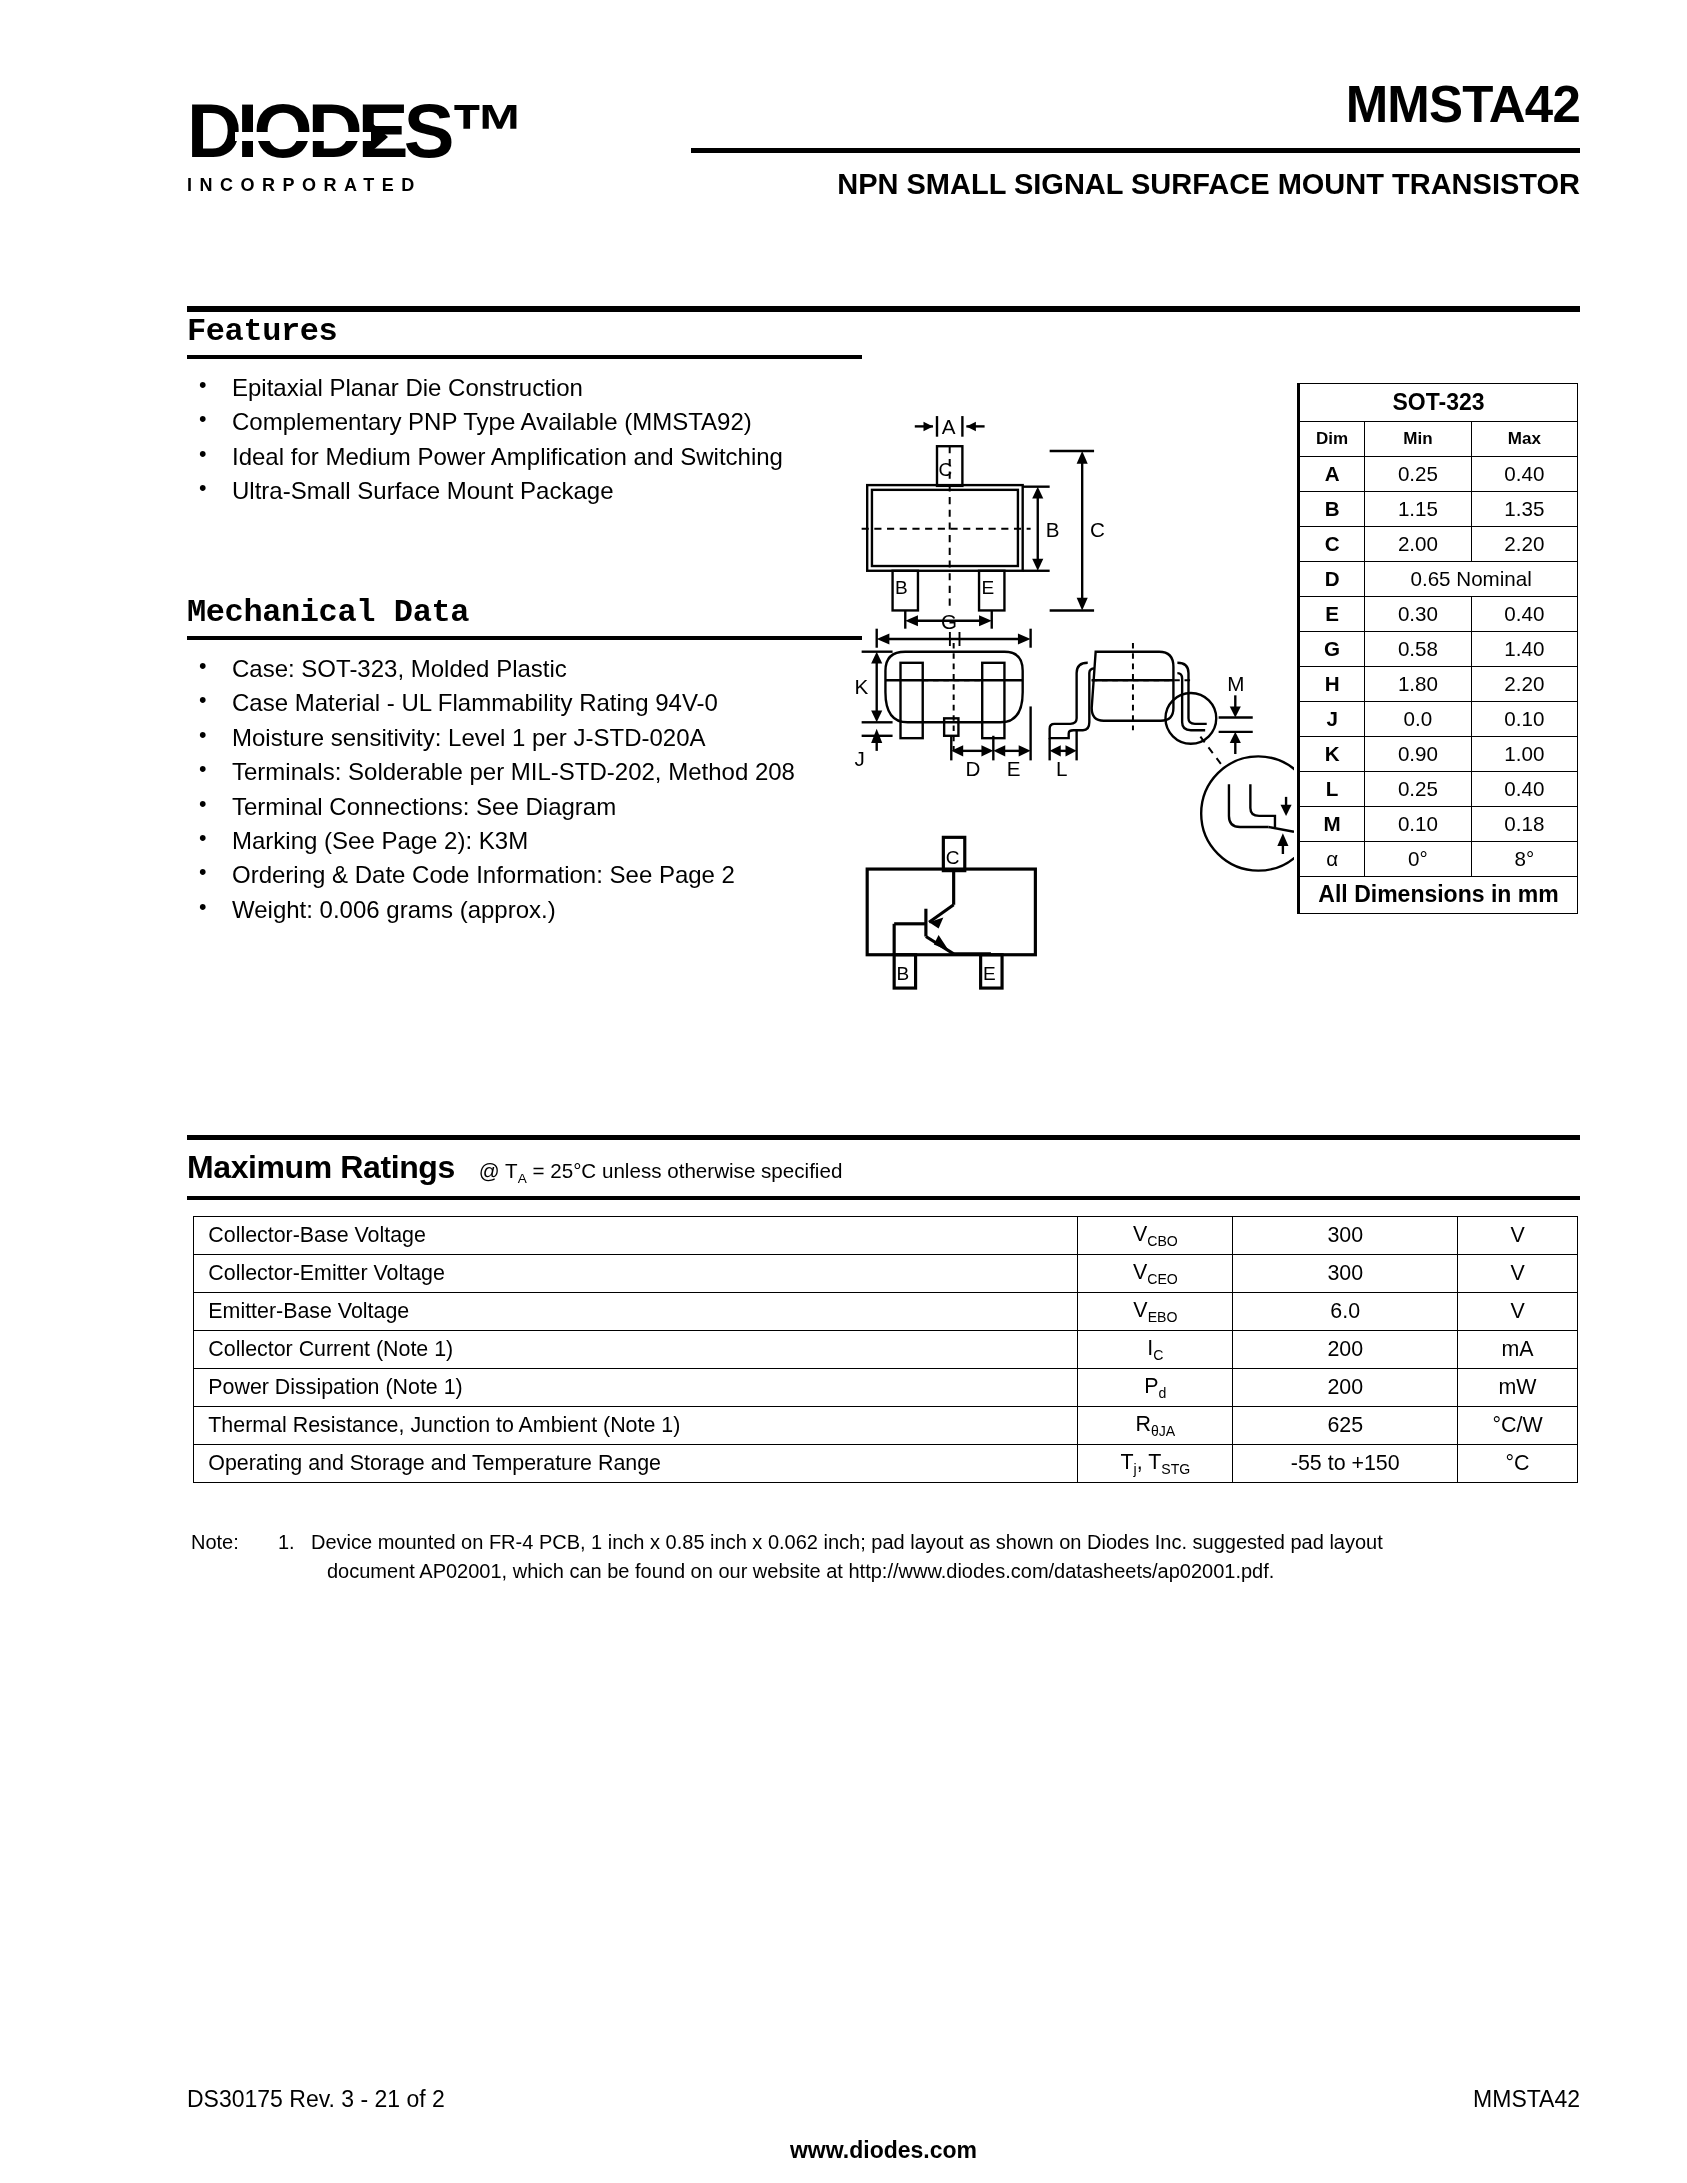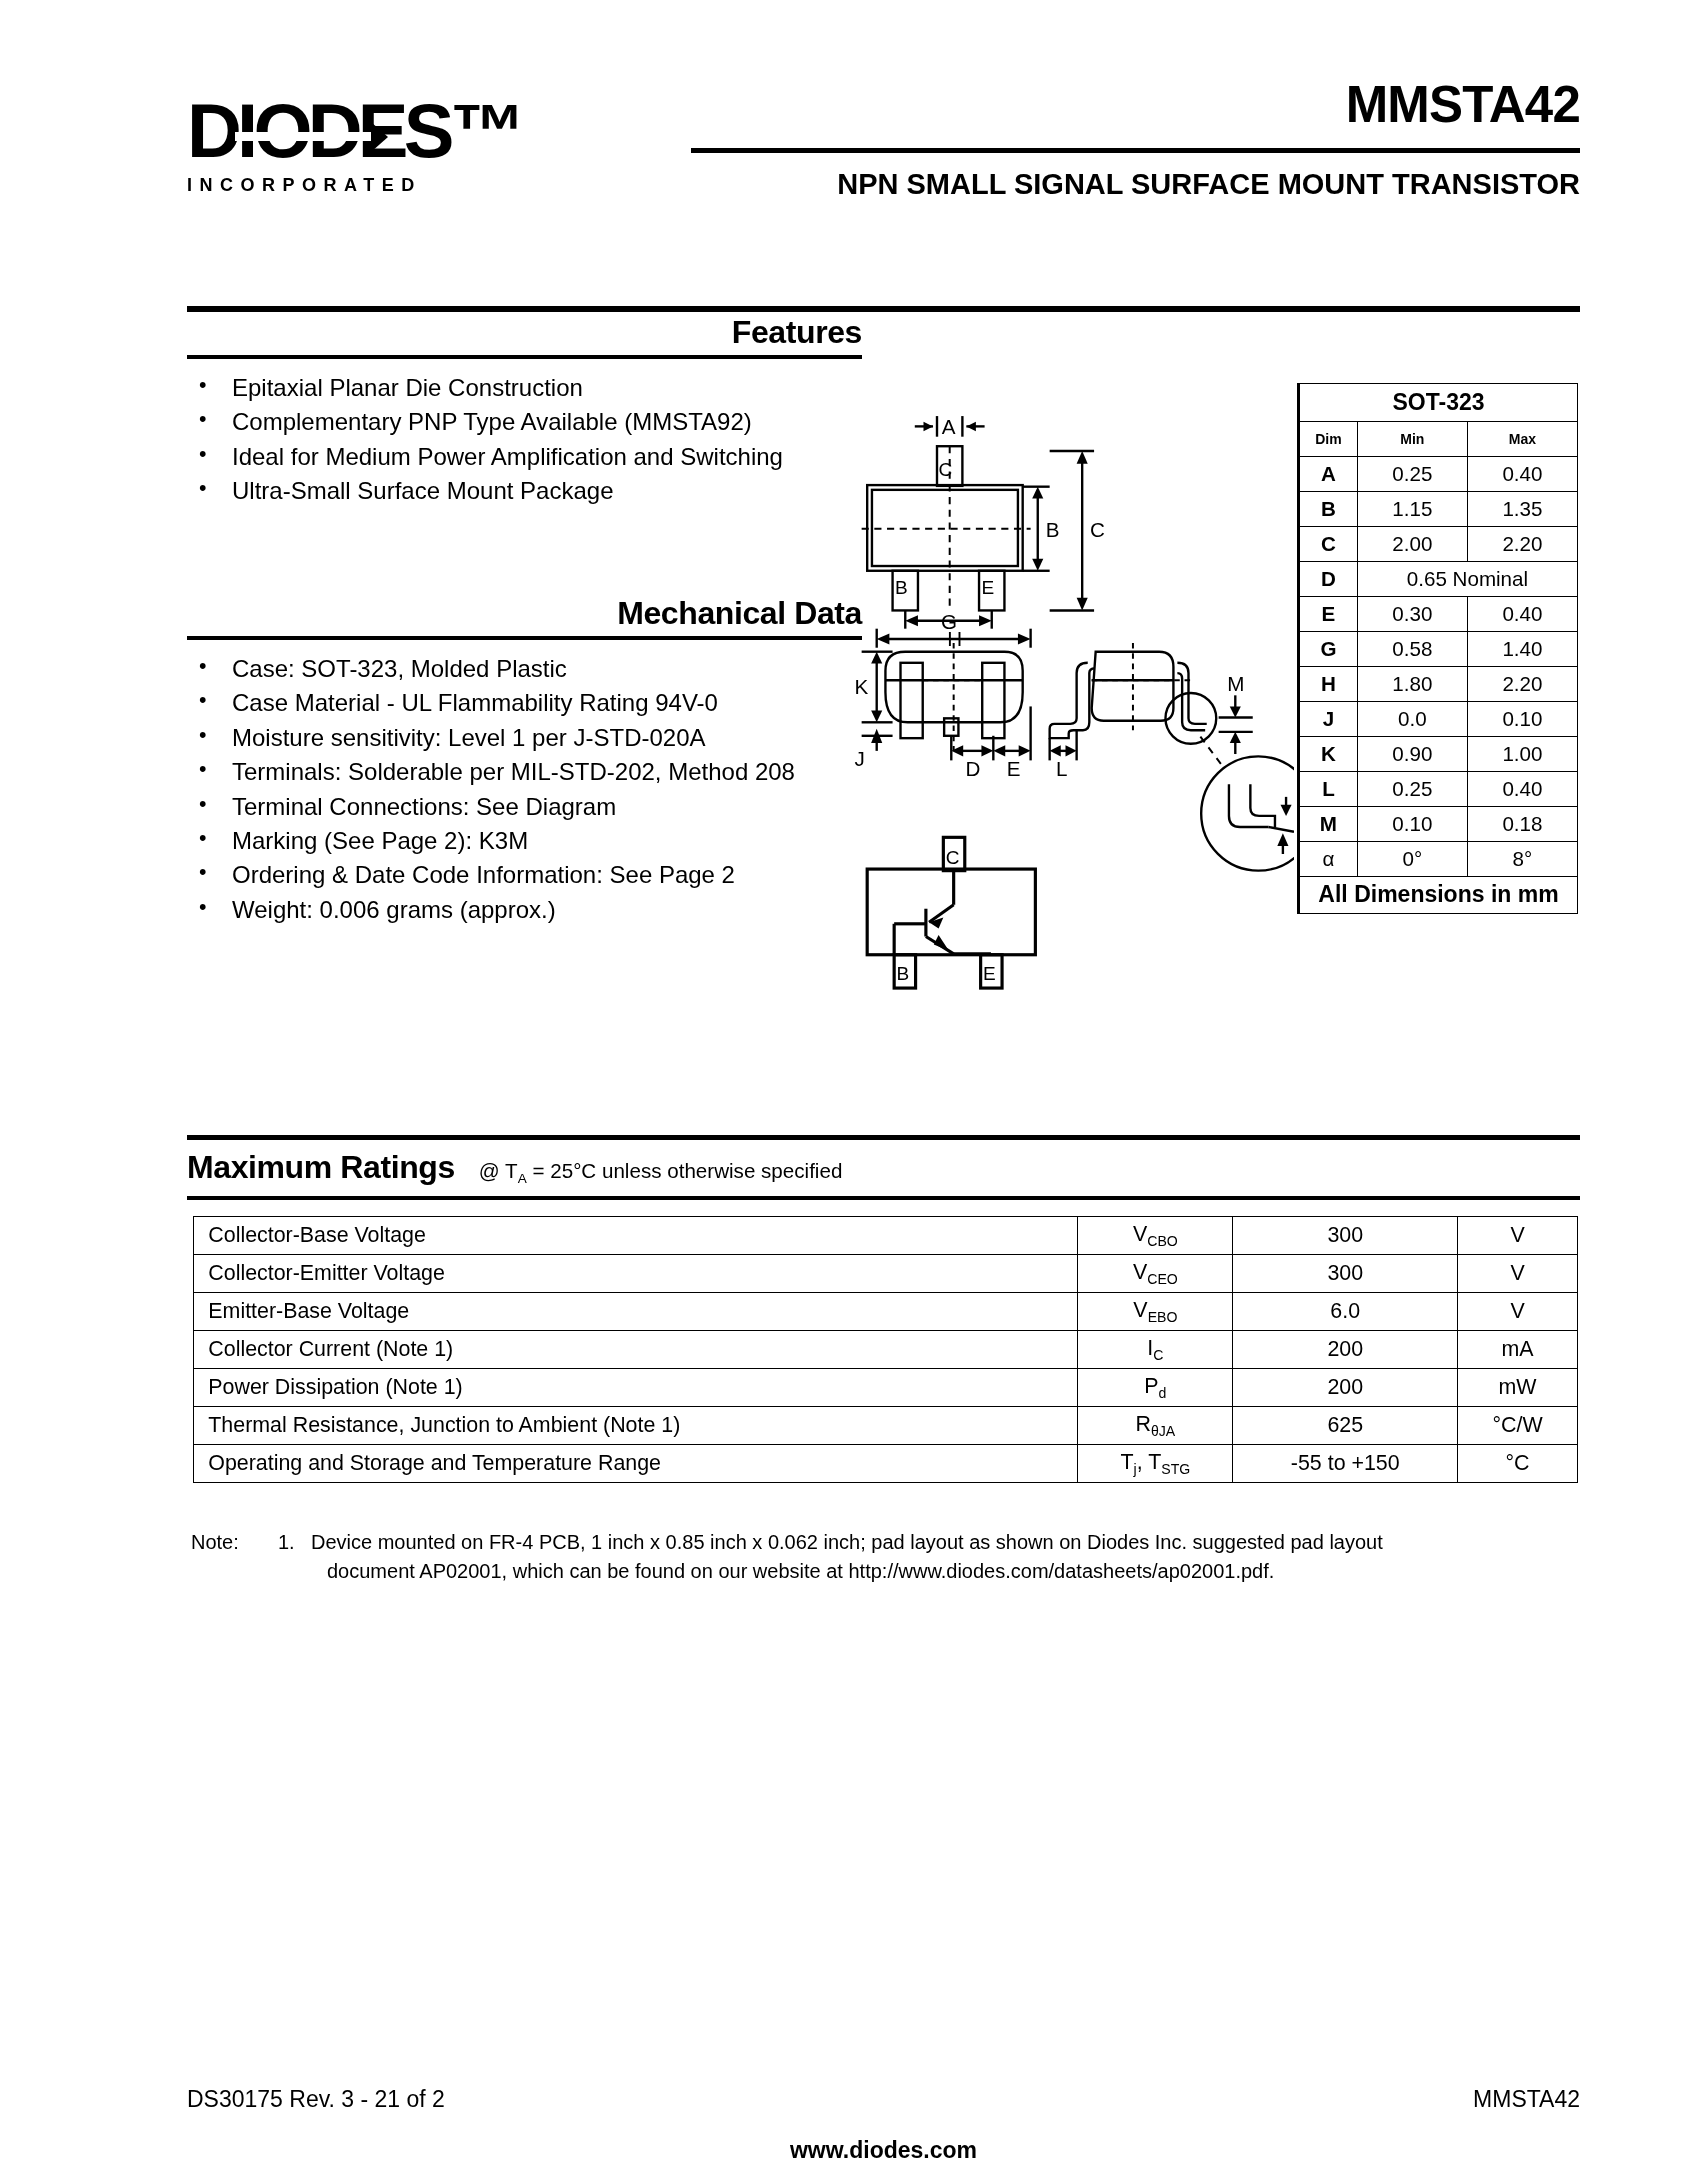--- a/index.html
+++ b/index.html
@@ -109,26 +109,25 @@
     width: 1393px;
     height: 5.6px;
     background: #000;
   }
 
   
   .section-head {
     position: absolute;
   }
   .section-head .title {
-    font-family: Liberation Sans, sans-serif;
+    font-family: Liberation Mono, monospace;
     font-weight: bold;
     font-size: 32px;
     line-height: 1.0;
     letter-spacing: -0.4px;
-    text-align: right;
   }
   .section-head .rule {
     height: 4px;
     background: #000;
     margin-top: 7.1px;
   }
 
   
   .bullets {
     position: absolute;
@@ -160,21 +159,21 @@
     font-family: "Liberation Sans", sans-serif;
     font-size: 20.6px;
   }
   .dim-table td, .dim-table th {
     border: 1.6px solid #000;
     text-align: center;
     padding: 4.8px 3.2px;
     height: 35px;
     font-weight: normal;
   }
-  .dim-table .hdr { font-weight: bold; font-size: 14px; }
+  .dim-table .hdr { font-weight: bold; font-size: 17px; }
   .dim-table .dimcell { font-weight: bold; }
   .dim-table .titlecell {
     font-weight: bold;
     font-size: 23px;
     border-bottom: 1.6px solid #000;
   }
   .dim-table-wrap {
     position: absolute;
     left: 1297px;
     top: 383px;

